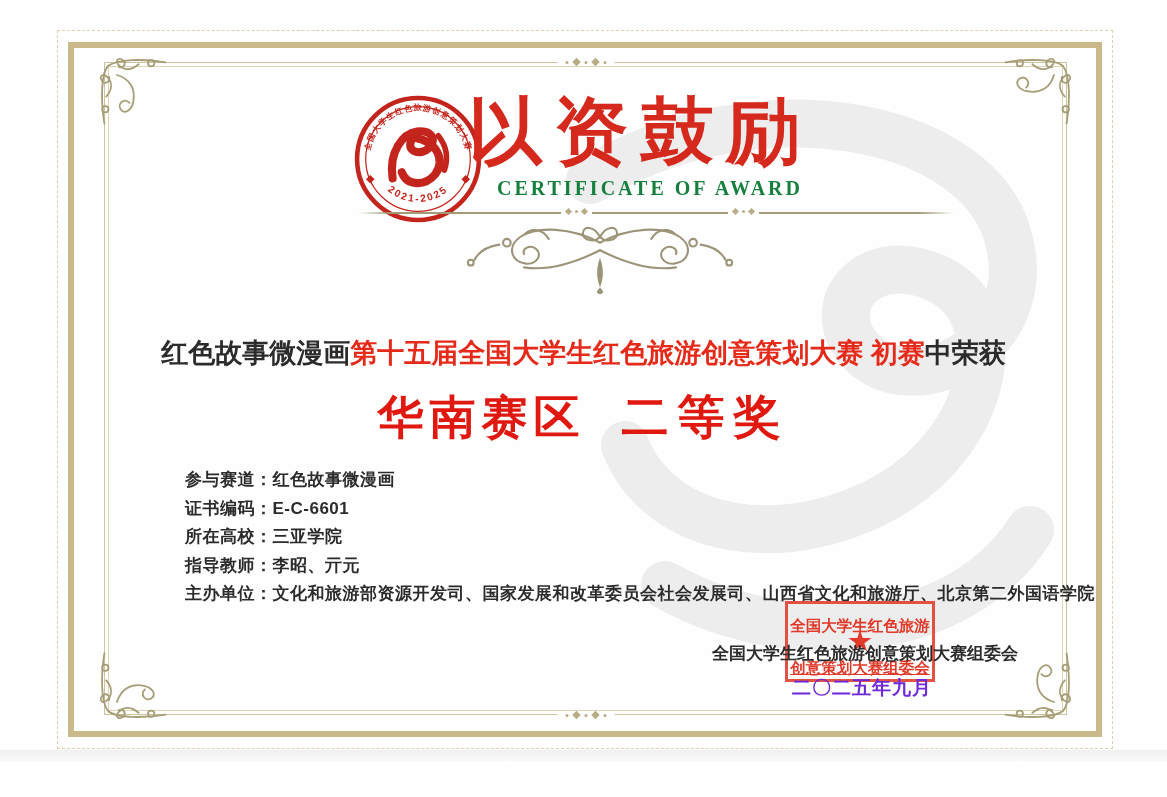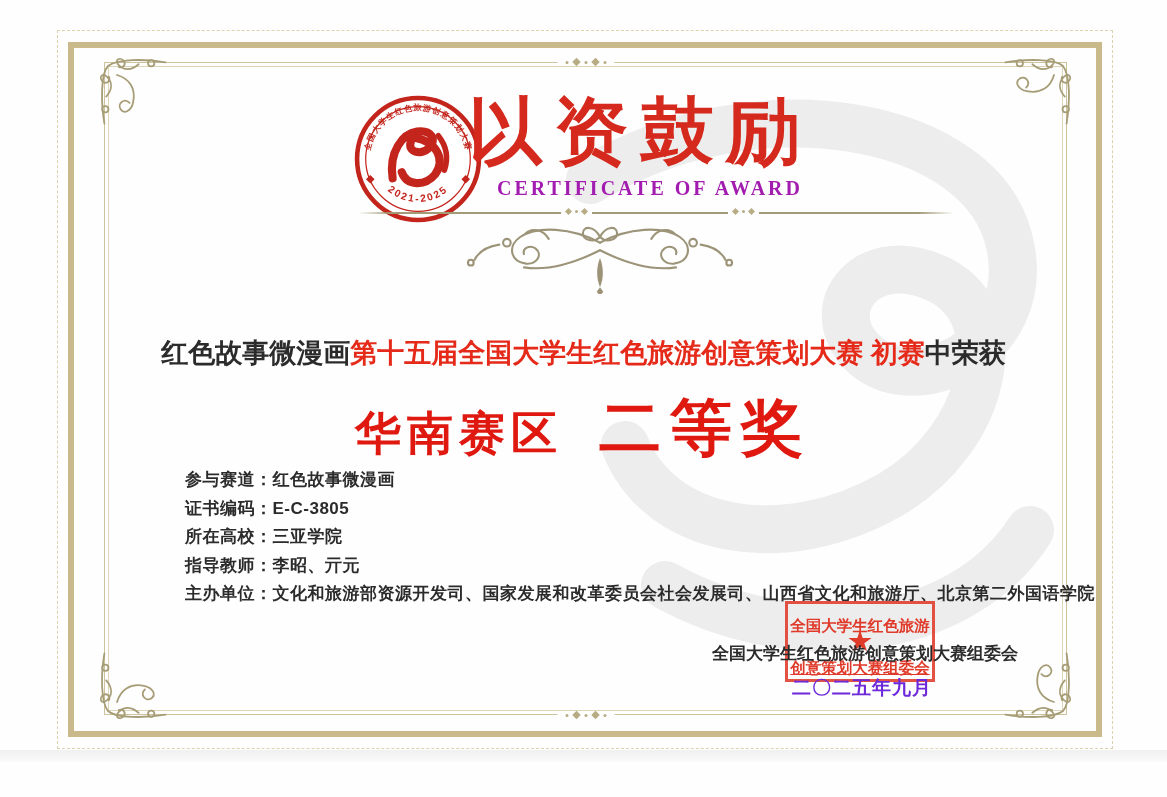--- a/index.html
+++ b/index.html
@@ -33,39 +33,39 @@
   
   .watermark { position:absolute; left:545px; top:95px; width:560px; height:590px;
                pointer-events:none; }
 
   
   .seal { position:absolute; left:352px; top:93px; width:132px; height:132px; }
   .title-cn { position:absolute; left:468px; top:86px; height:92px; line-height:92px;
               font-family:"Liberation Serif","DejaVu Serif",serif; font-weight:900;
               font-size:74px; letter-spacing:12px; color:#d4291c; white-space:nowrap; }
   .title-en { position:absolute; left:497px; top:177px; font-family:"Liberation Serif","DejaVu Serif",serif;
-              font-size:20px; letter-spacing:3px; color:#a21caf; white-space:nowrap; font-weight:600; }
+              font-size:20px; letter-spacing:3px; color:#15803d; white-space:nowrap; font-weight:600; }
   .divider { position:absolute; left:358px; top:212px; width:596px; height:2px;
              background:linear-gradient(90deg, rgba(163,155,119,0) 0%, #a39b77 6%, #a39b77 94%, rgba(163,155,119,0) 100%); }
   .div-orn { position:absolute; top:-3px; display:flex; align-items:center; gap:4px;
              background:#fefefe; padding:0 5px; }
   .div-orn .dmd { width:5px; height:5px; }
   .div-orn.a { left:34%; } .div-orn.b { left:62%; }
   .flourish { position:absolute; left:452px; top:218px; width:296px; height:76px; }
 
   
   .recipients { position:absolute; left:163px; top:283px; font-size:26px; font-weight:700;
                 letter-spacing:2px; color:#2b2b2b; }
   .statement  { position:absolute; left:100px; right:100px; top:335px; text-align:center;
                 font-size:27px; font-weight:700; color:#2b2b2b; white-space:nowrap; }
   .statement .hl { color:#e52a1a; }
   .award { position:absolute; left:0; right:0; top:386px; text-align:center; color:#e01910;
            font-family:"Liberation Serif","DejaVu Serif",serif; font-weight:900; white-space:nowrap; }
   .award .region { font-size:46px; letter-spacing:6px; }
-  .award .prize  { font-size:62px; letter-spacing:9px; margin-left:36px; }
+  .award .prize  { font-size:47px; letter-spacing:9px; margin-left:36px; }
 
   .details { position:absolute; left:185px; top:466px; color:#2b2b2b; }
   .details .line { font-size:17px; font-weight:700; line-height:28.5px; letter-spacing:0.5px;
                    white-space:nowrap; }
   .closing { position:absolute; left:200px; top:610px; font-size:21px; font-weight:700;
              letter-spacing:2px; color:#2b2b2b; }
 
   
   .stamp { position:absolute; left:785px; top:601px; width:150px; height:81px;
            border:3px solid rgba(224,58,42,0.88); z-index:1; }
@@ -223,21 +223,21 @@
   <div class="statement">
     <span>红色故事微漫画</span><span class="hl">第十五届全国大学生红色旅游创意策划大赛 初赛</span><span>中荣获</span>
   </div>
 
   <div class="award">
     <span class="region">华南赛区</span><span class="prize">二等奖</span>
   </div>
 
   <div class="details">
     <div class="line">参与赛道：红色故事微漫画</div>
-    <div class="line">证书编码：E-C-3805</div>
+    <div class="line">证书编码：E-C-6601</div>
     <div class="line">所在高校：三亚学院</div>
     <div class="line">指导教师：李昭、亓元</div>
     <div class="line">主办单位：文化和旅游部资源开发司、国家发展和改革委员会社会发展司、山西省文化和旅游厅、北京第二外国语学院</div>
   </div>
 
 
   <div class="stamp">
     <div class="sline s1">全国大学生红色旅游</div>
     <div class="stamp-star"></div>
     <div class="sline s2">创意策划大赛组委会</div>

